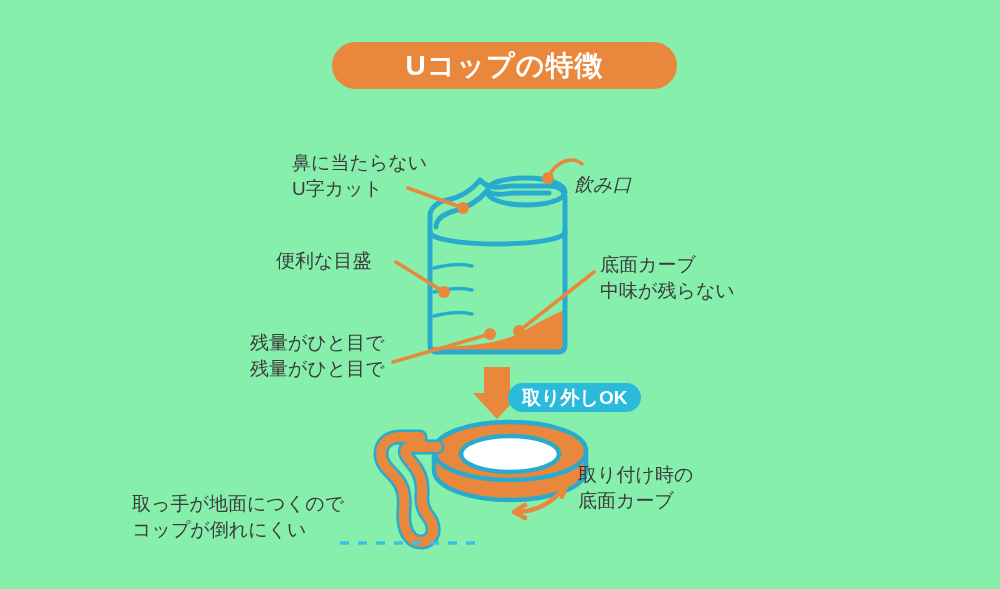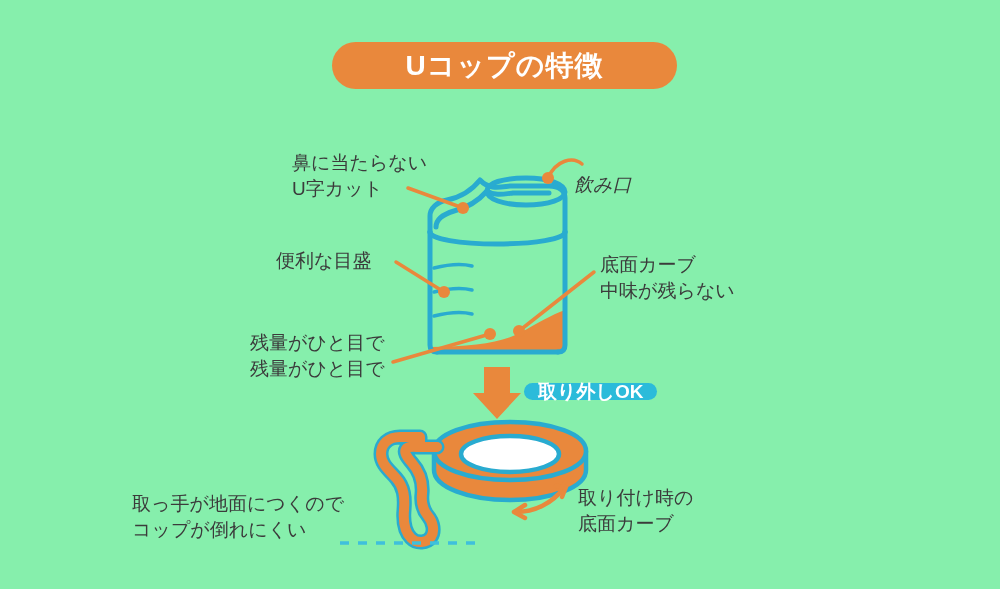--- a/index.html
+++ b/index.html
@@ -49,29 +49,29 @@
     line-height: 1.38;
     white-space: nowrap;
   }
   .label .line { display: block; }
 
   #label-u-cut      { left: 292px; top: 150px; text-align: left; }
   #label-mouth      { left: 574px; top: 172px; font-style: italic; }
   #label-scale      { left: 276px; top: 248px; }
   #label-bottom     { left: 600px; top: 252px; }
   #label-translucent{ left: 250px; top: 330px; }
-  #label-direction  { left: 578px; top: 462px; margin-top: 23px; }
+  #label-direction  { left: 578px; top: 462px; }
   #label-handle     { left: 132px; top: 491px; }
 
   
   #badge-removable {
     position: absolute;
-    left: 524px;
+    left: 508px;
     top: 383px;
-    height: 17px;
+    height: 29px;
     padding: 0 14px;
     background: #2BBBDA;
     border-radius: 15px;
     display: flex;
     align-items: center;
     justify-content: center;
   }
   #badge-removable .badge-text {
     color: #ffffff;
     font-size: 19px;

